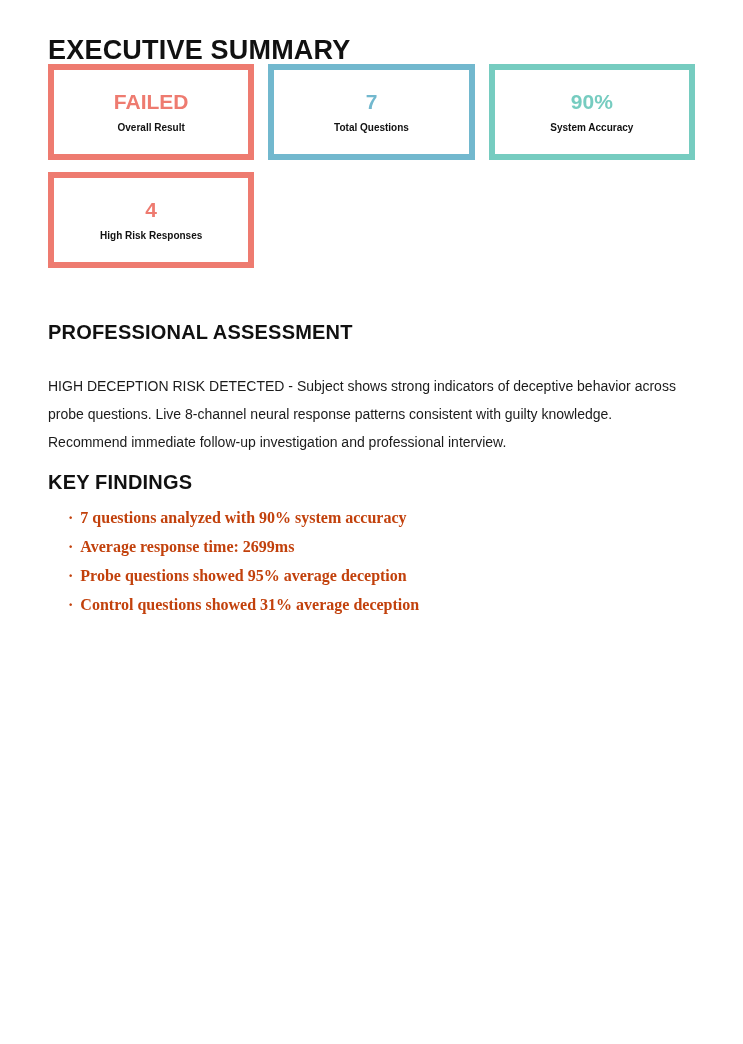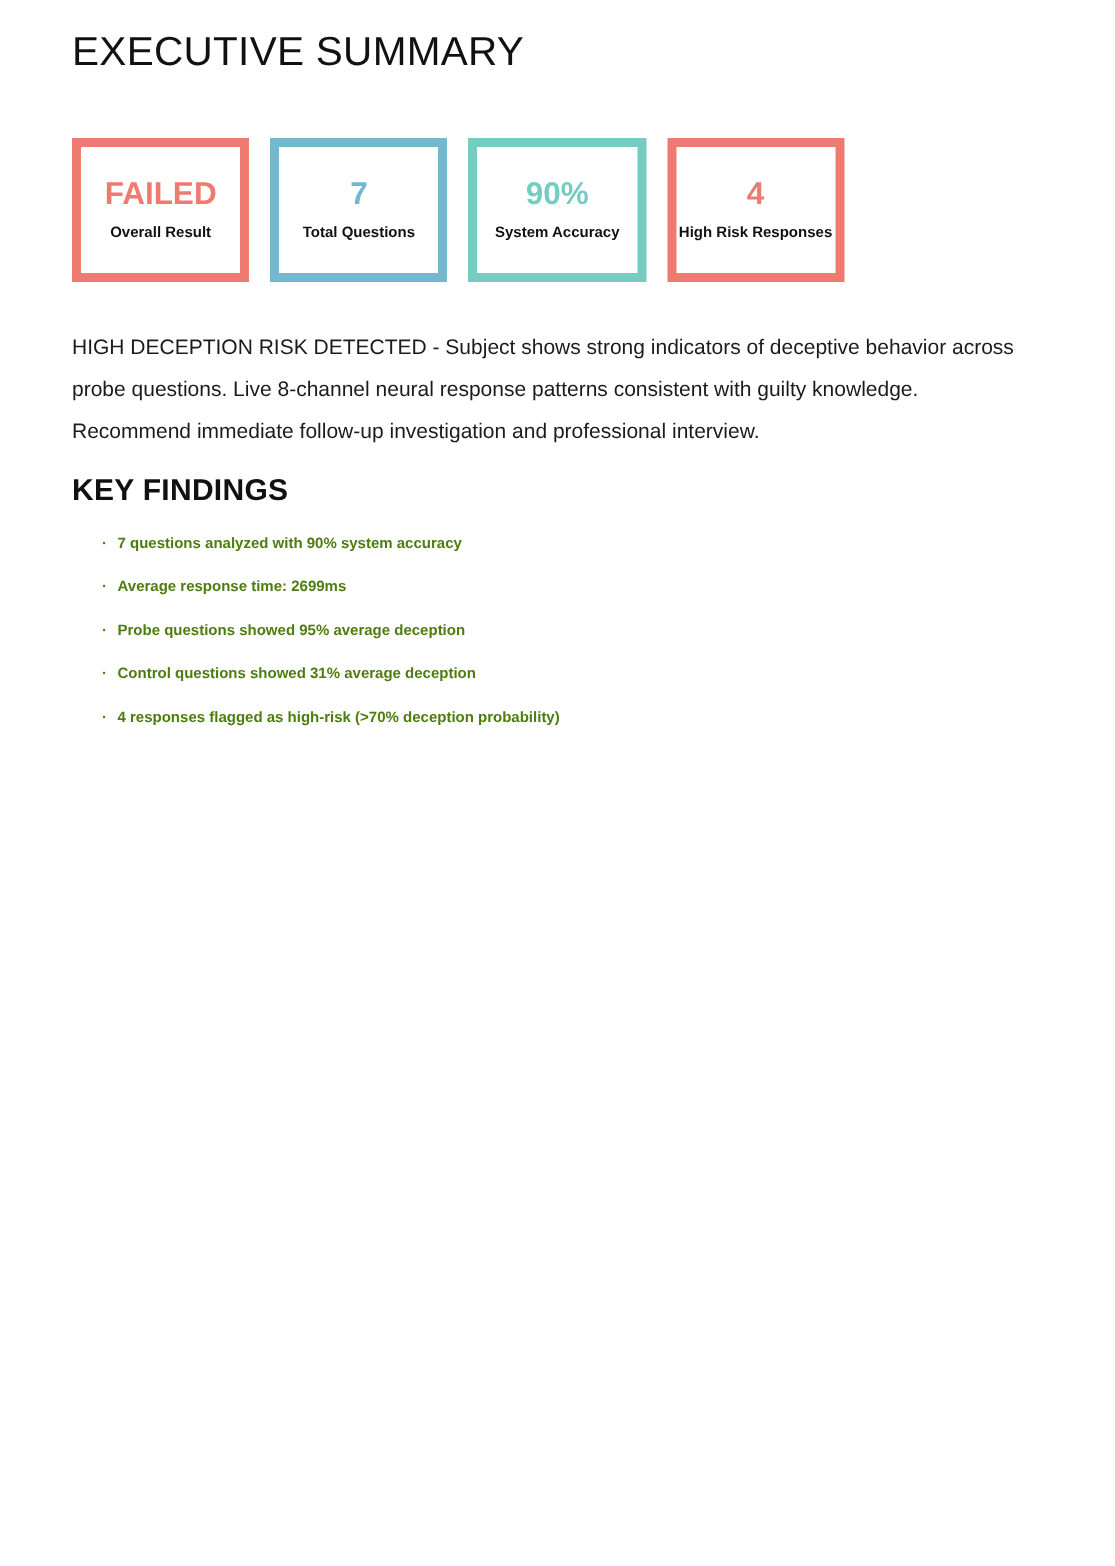--- a/index.html
+++ b/index.html
@@ -12,31 +12,30 @@
     position: relative;
     overflow: hidden;
   }
   .page {
     position: relative;
     width: 743px;
     height: 1044px;
     padding: 0 48px;
   }
   .page-title {
-    margin-top: 20px;
+    margin-top: 36px;
     font-size: 27px;
     line-height: 28px;
-    font-weight: normal;
+    font-weight: bold;
     color: #111111;
     letter-spacing: 0.2px;
   }
   .cards {
-    margin-top: 44px;
     display: grid;
-    grid-template-columns: repeat(5, 1fr);
+    grid-template-columns: repeat(3, 1fr);
     column-gap: 14px;
     row-gap: 12px;
   }
   .card {
     height: 96px;
     background: #ffffff;
     border: 6px solid #cccccc;
     display: flex;
     flex-direction: column;
     align-items: center;
@@ -78,25 +77,26 @@
     color: #1b1b1b;
     max-width: 650px;
   }
   .findings-heading { margin-top: 16px; }
   .findings-list {
     list-style: none;
     margin-top: 18px;
     padding-left: 20px;
   }
   .findings-list li {
-    font-size: 10px;
+    font-size: 16px;
     font-weight: bold;
     line-height: 14px;
     margin-bottom: 15px;
-    color: #4d7c0f;
+    color: #c2410c;
+    font-family: Liberation Serif, serif;
   }
   .findings-list li::before {
     content: "\00B7";
     font-weight: bold;
     margin-right: 7px;
   }
   .page-footer {
     position: absolute;
     top: 1002px;
     right: 48px;
@@ -124,28 +124,28 @@
     <div class="card card--teal">
       <div class="card-value">90%</div>
       <div class="card-label">System Accuracy</div>
     </div>
     <div class="card card--red">
       <div class="card-value">4</div>
       <div class="card-label">High Risk Responses</div>
     </div>
   </div>
 
+  <h2 class="section-heading assessment-heading">PROFESSIONAL ASSESSMENT</h2>
 
   <p class="assessment-body">HIGH DECEPTION RISK DETECTED - Subject shows strong indicators of deceptive behavior across probe questions. Live 8-channel neural response patterns consistent with guilty knowledge. Recommend immediate follow-up investigation and professional interview.</p>
 
   <h2 class="section-heading findings-heading">KEY FINDINGS</h2>
 
   <ul class="findings-list">
     <li>7 questions analyzed with 90% system accuracy</li>
     <li>Average response time: 2699ms</li>
     <li>Probe questions showed 95% average deception</li>
     <li>Control questions showed 31% average deception</li>
-    <li>4 responses flagged as high-risk (&gt;70% deception probability)</li>
   </ul>
 
   <div class="page-footer">Page 2 of 4</div>
 
 </div>
 
 </body></html>

